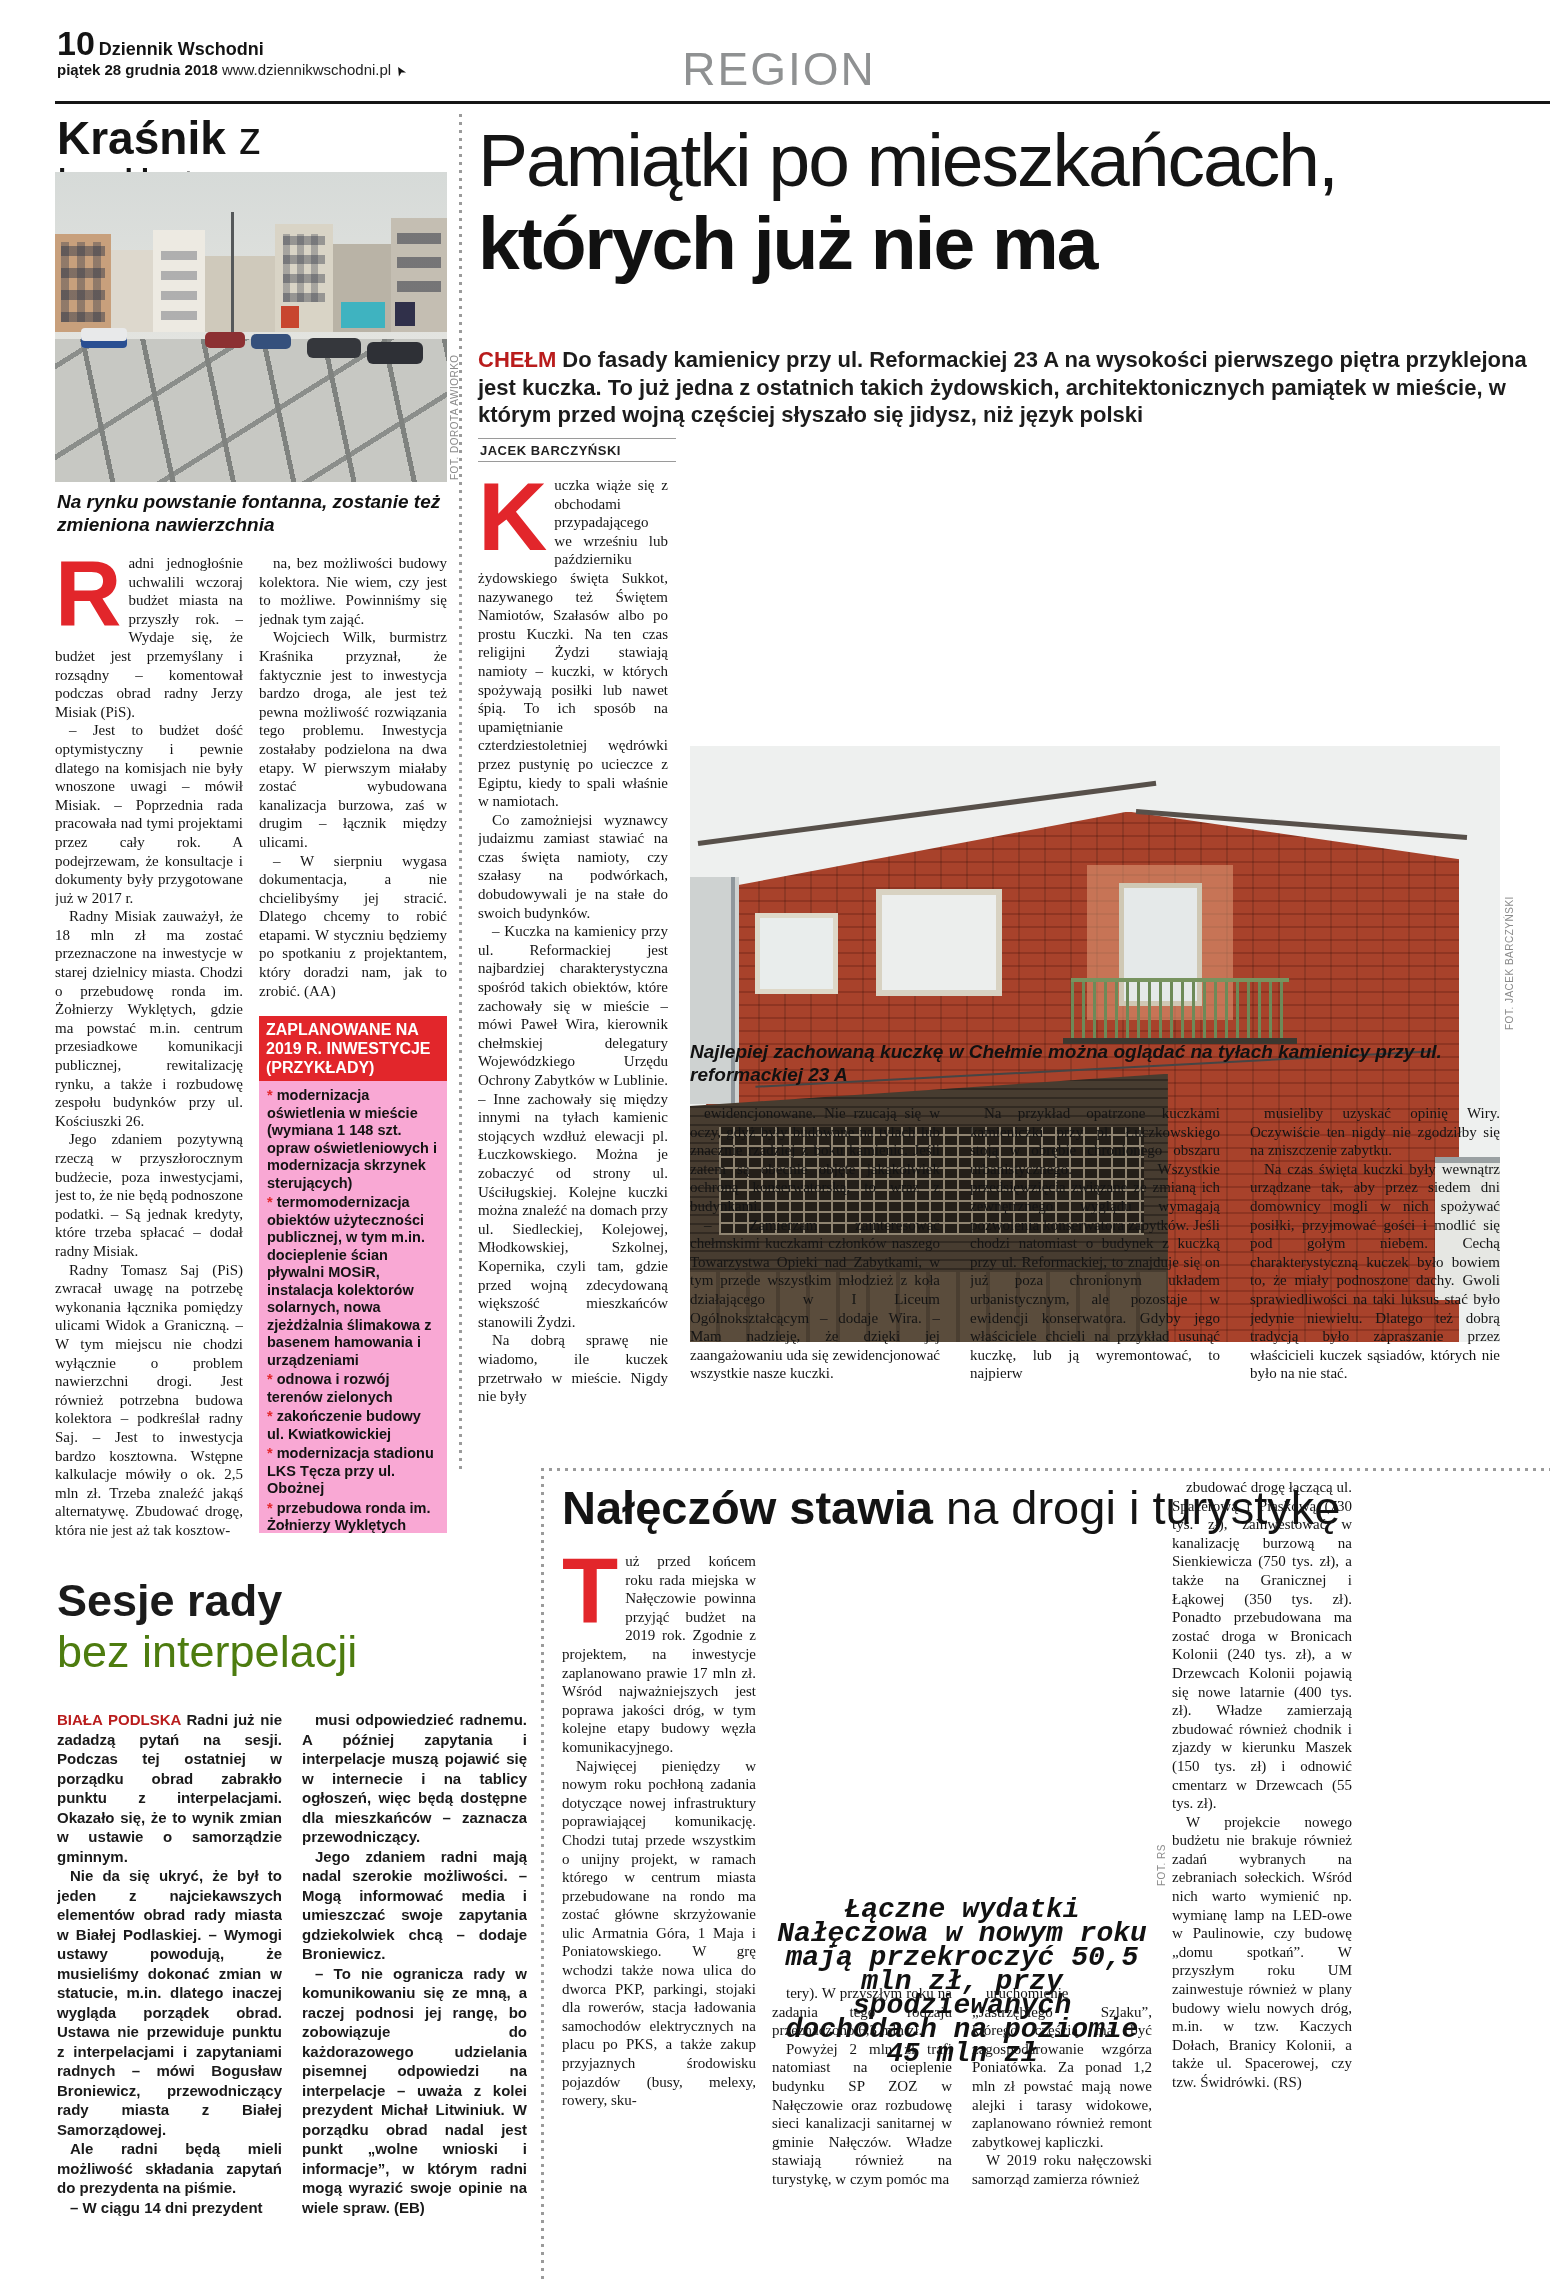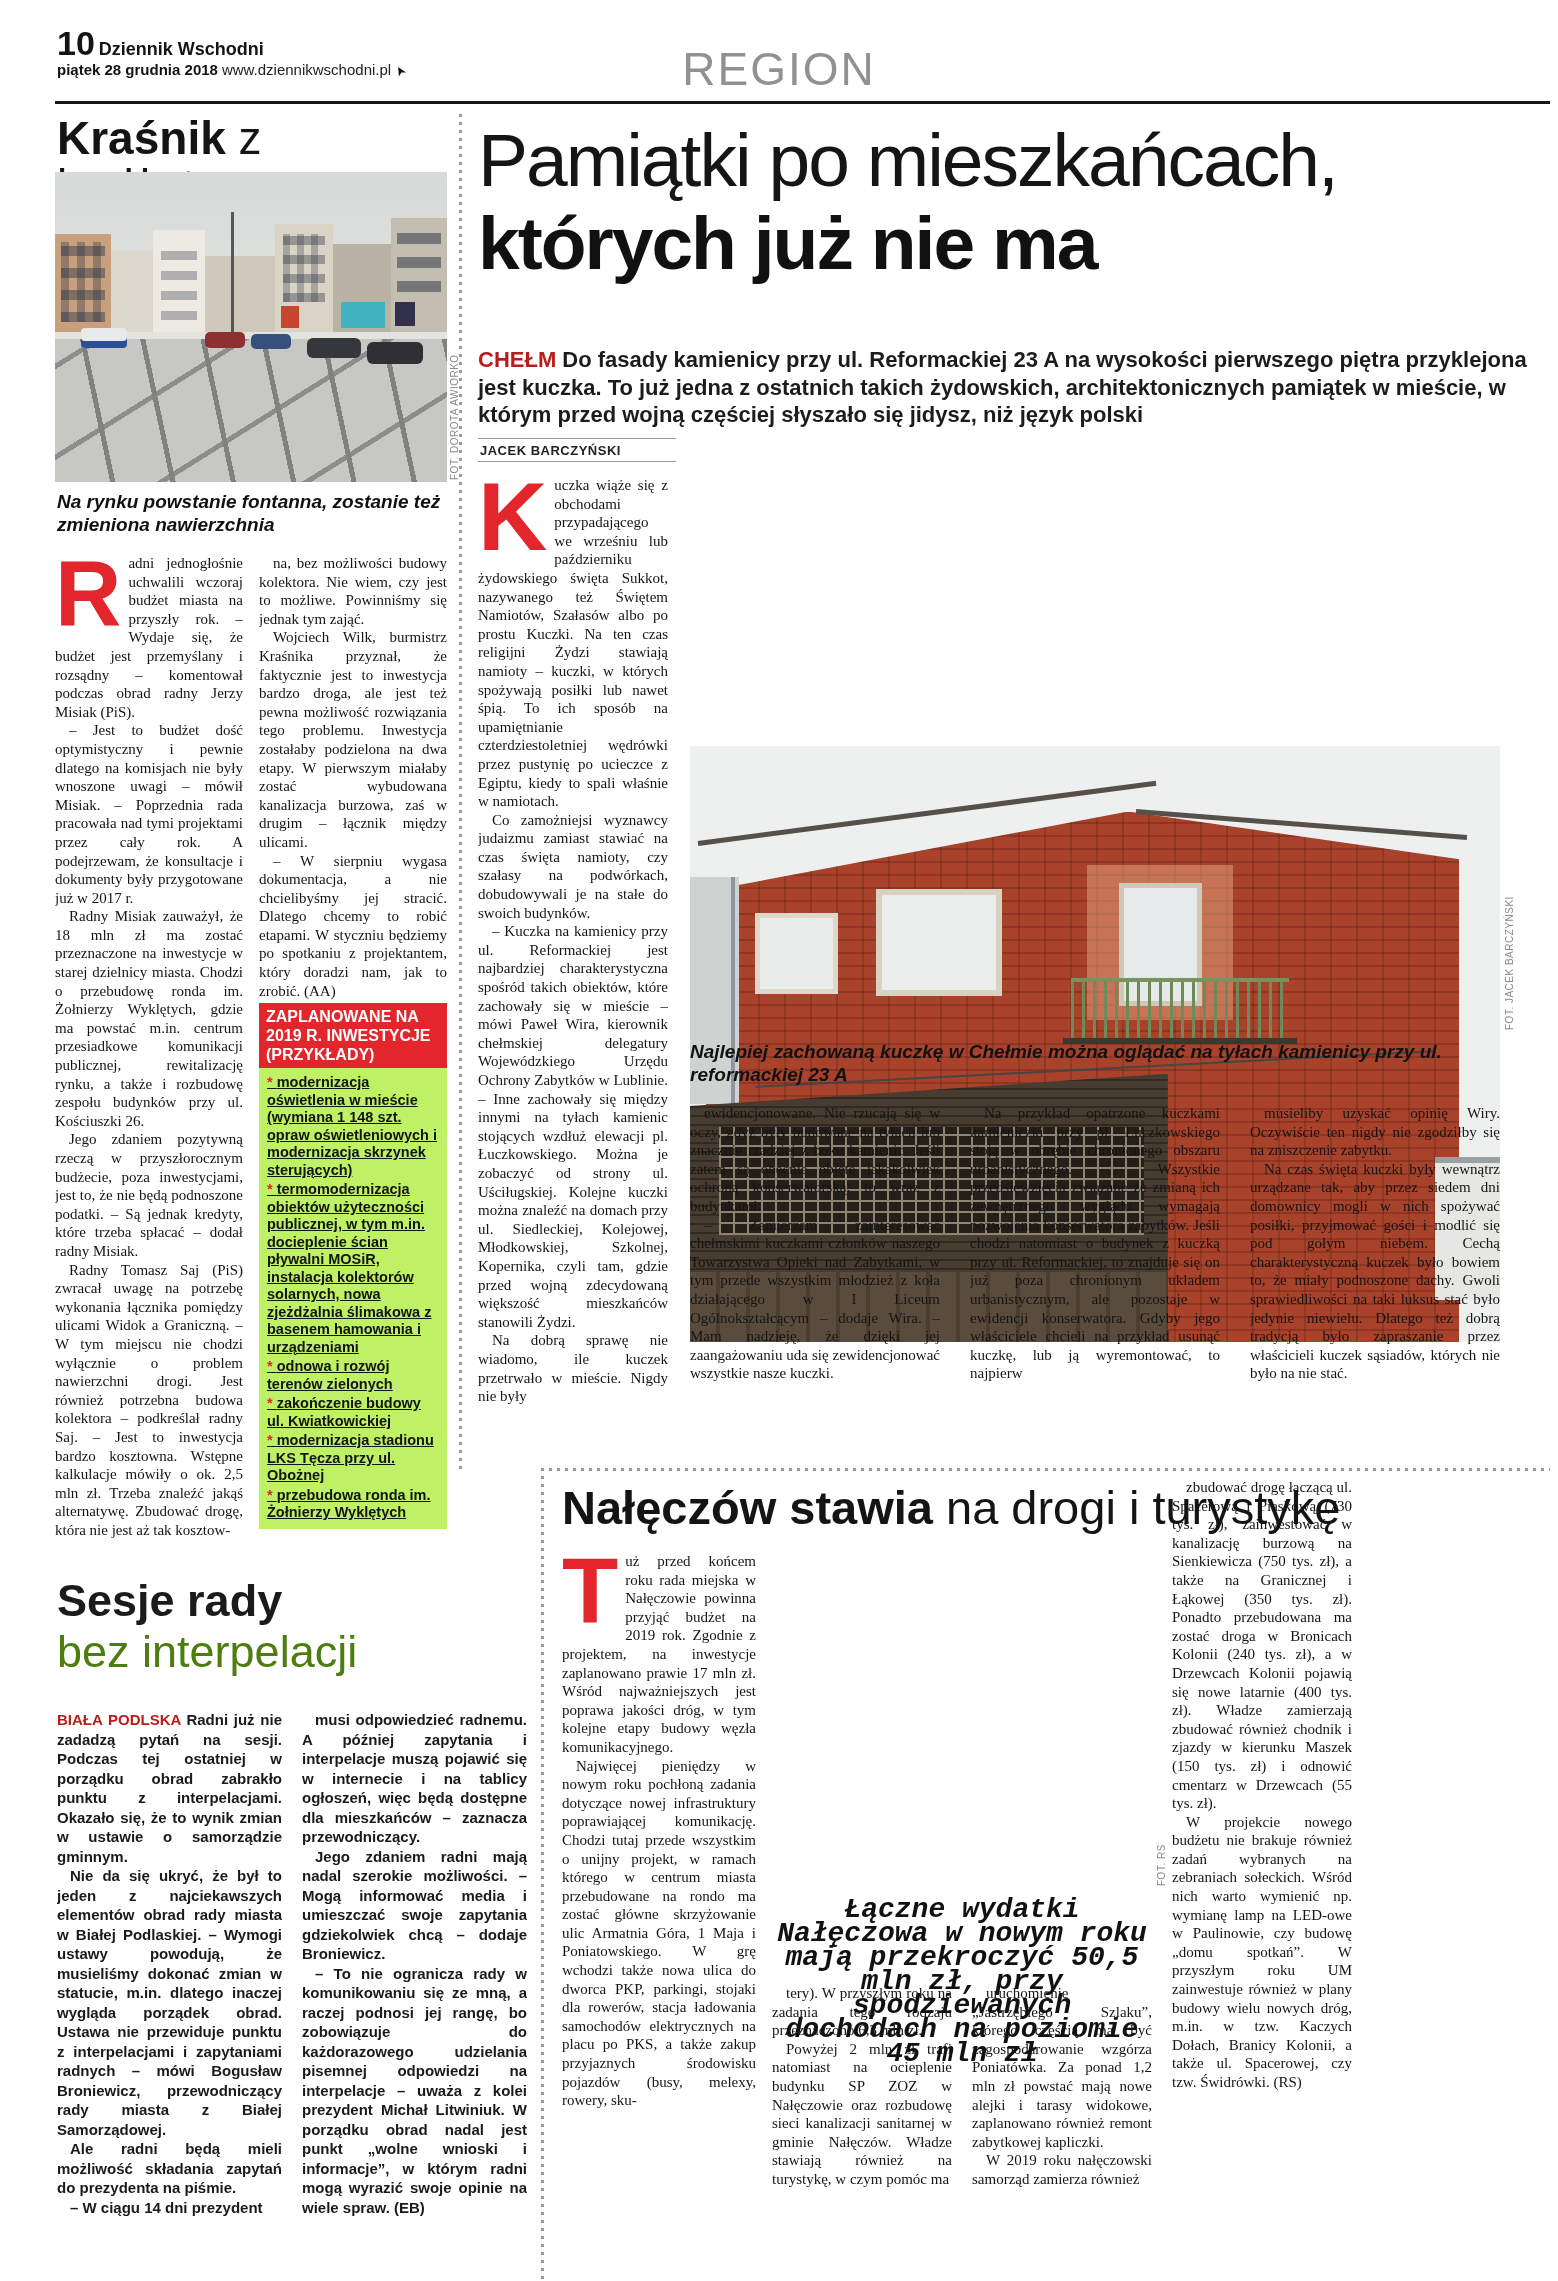--- a/index.html
+++ b/index.html
@@ -26,21 +26,21 @@
   .vcredit{font-family:"Liberation Sans",sans-serif;font-size:10px;color:#8a8a8a;
            writing-mode:vertical-rl;transform:rotate(180deg);letter-spacing:.5px;white-space:nowrap;}
   .vdot{width:3px;background:repeating-linear-gradient(180deg,#9b9b9b 0 3px,transparent 3px 8px);}
   .hdot{height:3px;background:repeating-linear-gradient(90deg,#9b9b9b 0 3px,transparent 3px 8px);}
   .tag{color:#b91c1c;font-weight:700;}
   
   .k-head{font-family:"Liberation Sans",sans-serif;font-size:46px;line-height:48px;color:#141414;}
   .k-head b{font-weight:700;} .k-head span{font-weight:400;}
   .box-head{background:#e2262b;color:#fff;font-family:"Liberation Sans",sans-serif;
             font-weight:700;font-size:16px;line-height:19px;padding:4px 7px;}
-  .box-body{background:#bef264;padding:6px 8px 19px 8px;overflow:hidden;text-decoration:underline;}
+  .box-body{background:#f9a8d4;padding:6px 8px 10px 8px;overflow:hidden;}
   .box-body p{margin:0 0 2px 0;font-family:"Liberation Sans",sans-serif;font-weight:700;
               font-size:14.5px;line-height:17.5px;color:#131313;text-indent:0;text-align:left;}
   .box-body p::before{content:"* ";color:#e2262b;}
   
   .c-h1{font-family:"Liberation Sans",sans-serif;font-weight:400;font-size:75px;line-height:80px;
         letter-spacing:-2px;color:#151515;}
   .c-h2{font-family:"Liberation Sans",sans-serif;font-weight:700;font-size:75px;line-height:82px;
         letter-spacing:-2px;color:#111;}
   .c-lead{font-family:"Liberation Sans",sans-serif;font-weight:700;font-size:22px;line-height:27.5px;
           color:#1c1c1c;text-align:left;}
@@ -131,21 +131,21 @@
           <p>Jego zdaniem pozytywną rzeczą w przyszłorocznym budżecie, poza inwestycjami, jest to, że nie będą podnoszone podatki. – Są jednak kredyty, które trzeba spłacać – dodał radny Misiak.</p>
           <p>Radny Tomasz Saj (PiS) zwracał uwagę na potrzebę wykonania łącznika pomiędzy ulicami Widok a Graniczną. – W tym miejscu nie chodzi wyłącznie o problem nawierzchni drogi. Jest również potrzebna budowa kolektora – podkreślał radny Saj. – Jest to inwestycja bardzo kosztowna. Wstępne kalkulacje mówiły o ok. 2,5 mln zł. Trzeba znaleźć jakąś alternatywę. Zbudować drogę, która nie jest aż tak kosztow-</p>
         </div>
     </div>
     <div style="width:188px;">
       <div class="serif-col" style="width:188px;">
           <p>na, bez możliwości budowy kolektora. Nie wiem, czy jest to możliwe. Powinniśmy się jednak tym zająć.</p>
           <p>Wojciech Wilk, burmistrz Kraśnika przyznał, że faktycznie jest to inwestycja bardzo droga, ale jest też pewna możliwość rozwiązania tego problemu. Inwestycja zostałaby podzielona na dwa etapy. W pierwszym miałaby zostać wybudowana kanalizacja burzowa, zaś w drugim – łącznik między ulicami.</p>
           <p>– W sierpniu wygasa dokumentacja, a nie chcielibyśmy jej stracić. Dlatego chcemy to robić etapami. W styczniu będziemy po spotkaniu z projektantem, który doradzi nam, jak to zrobić. (AA)</p>
         </div>
-      <div style="margin-top:3px;">
+      <div style="margin-top:16px;">
         <div class="box-head">ZAPLANOWANE NA 2019 R. INWESTYCJE (PRZYKŁADY)</div>
         <div class="box-body" style="height:436px;">
             <p>modernizacja oświetlenia w mieście (wymiana 1 148 szt. opraw oświetleniowych i modernizacja skrzynek sterujących)</p>
             <p>termomodernizacja obiektów użyteczności publicznej, w tym m.in. docieplenie ścian pływalni MOSiR, instalacja kolektorów solarnych, nowa zjeżdżalnia ślimakowa z basenem hamowania i urządzeniami</p>
             <p>odnowa i rozwój terenów zielonych</p>
             <p>zakończenie budowy ul. Kwiatkowickiej</p>
             <p>modernizacja stadionu LKS Tęcza przy ul. Obożnej</p>
             <p>przebudowa ronda im. Żołnierzy Wyklętych</p>
           </div>
       </div>

